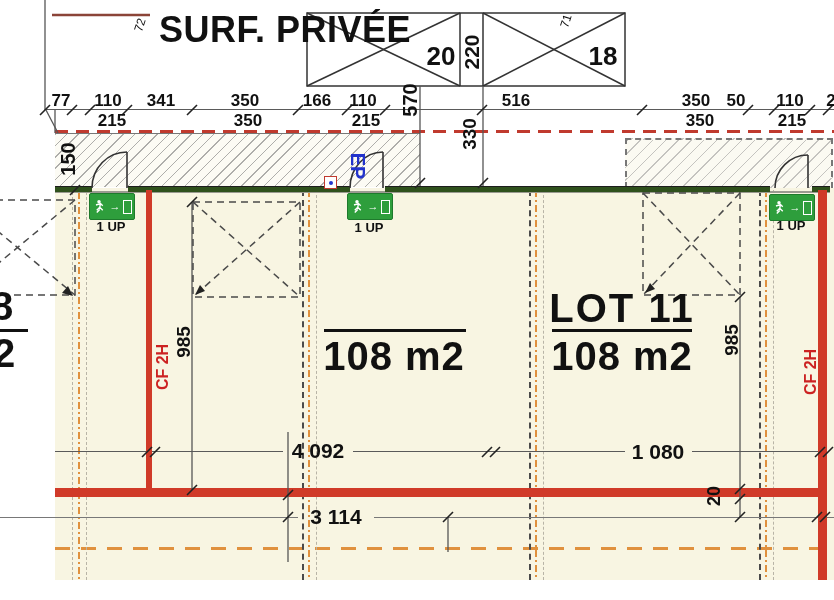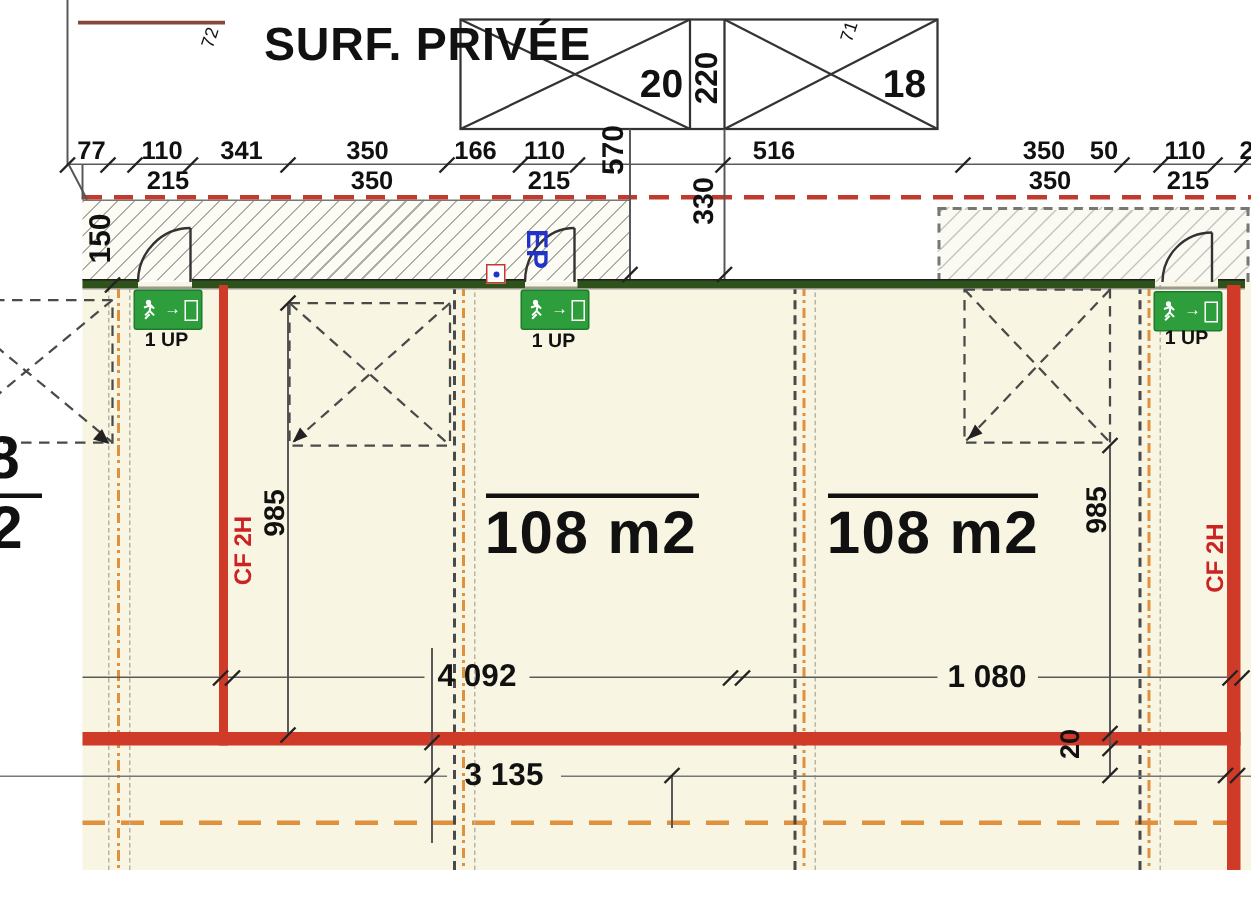--- a/index.html
+++ b/index.html
@@ -191,21 +191,21 @@
   </div>
   <div class="abs exit" style="left:769px;top:194px;width:44px;height:25px;">
     <svg width="15" height="15" viewBox="0 0 20 20">
         <circle cx="8" cy="3.5" r="2.3" fill="#fff"></circle>
         <path d="M4 8 L10 6 L13 9 M10 6 L9 11 L13 15 M9 11 L5 15 M5 18 L9 14" stroke="#fff" stroke-width="1.8" fill="none"></path>
       </svg>
     <span class="exit-arrow">→</span>
     <div class="exit-door"></div>
   </div>
 
-  <div class="t" style="left:285px;top:30px;font-size:31px;letter-spacing:.5px;">SURF. PRIVÉE</div>
+  <div class="t" style="left:285px;top:30px;font-size:36px;letter-spacing:.5px;">SURF. PRIVÉE</div>
   <div class="rt" style="left:140px;top:25px;font-size:12px;font-weight:normal;transform:translate(-50%,-50%) rotate(-72deg);">72</div>
   <div class="rt" style="left:566px;top:21px;font-size:12px;font-weight:normal;transform:translate(-50%,-50%) rotate(-72deg);">71</div>
   <div class="t" style="left:441px;top:56px;font-size:26px;">20</div>
   <div class="t" style="left:603px;top:56px;font-size:26px;">18</div>
   <div class="rt" style="left:472px;top:52px;font-size:21px;">220</div>
 
   <div class="t" style="left:61px;top:101px;font-size:17px;">77</div>
   <div class="t" style="left:108px;top:101px;font-size:17px;">110</div>
   <div class="t" style="left:161px;top:101px;font-size:17px;">341</div>
   <div class="t" style="left:245px;top:101px;font-size:17px;">350</div>
@@ -234,24 +234,25 @@
   <div class="rt" style="left:163px;top:367px;font-size:16px;color:#CC2222;">CF 2H</div>
   <div class="rt" style="left:811px;top:372px;font-size:16px;color:#CC2222;">CF 2H</div>
 
   <div class="t" style="left:111px;top:226px;font-size:13px;">1 UP</div>
   <div class="t" style="left:369px;top:227px;font-size:13px;">1 UP</div>
   <div class="t" style="left:791px;top:225px;font-size:13px;">1 UP</div>
 
   <div class="abs lot-underline" style="left:324px;top:329px;width:142px;"></div>
   <div class="t" style="left:394px;top:356px;font-size:40px;letter-spacing:1px;">108 m2</div>
 
+  <div class="t" style="left:622px;top:308px;font-size:40px;letter-spacing:2px;">LOT 11</div>
   <div class="abs lot-underline" style="left:552px;top:329px;width:140px;"></div>
   <div class="t" style="left:622px;top:356px;font-size:40px;letter-spacing:1px;">108 m2</div>
 
   <div class="t" style="left:2px;top:306px;font-size:40px;">8</div>
   <div class="abs lot-underline" style="left:-10px;top:329px;width:38px;"></div>
   <div class="t" style="left:4px;top:353px;font-size:40px;">2</div>
 
   <div class="t" style="left:318px;top:451px;font-size:21px;">4 092</div>
   <div class="t" style="left:658px;top:452px;font-size:21px;">1 080</div>
-  <div class="t" style="left:336px;top:517px;font-size:21px;">3 135</div>
+  <div class="t" style="left:336px;top:517px;font-size:21px;">3 114</div>
 
 </div>
 
 </body></html>

